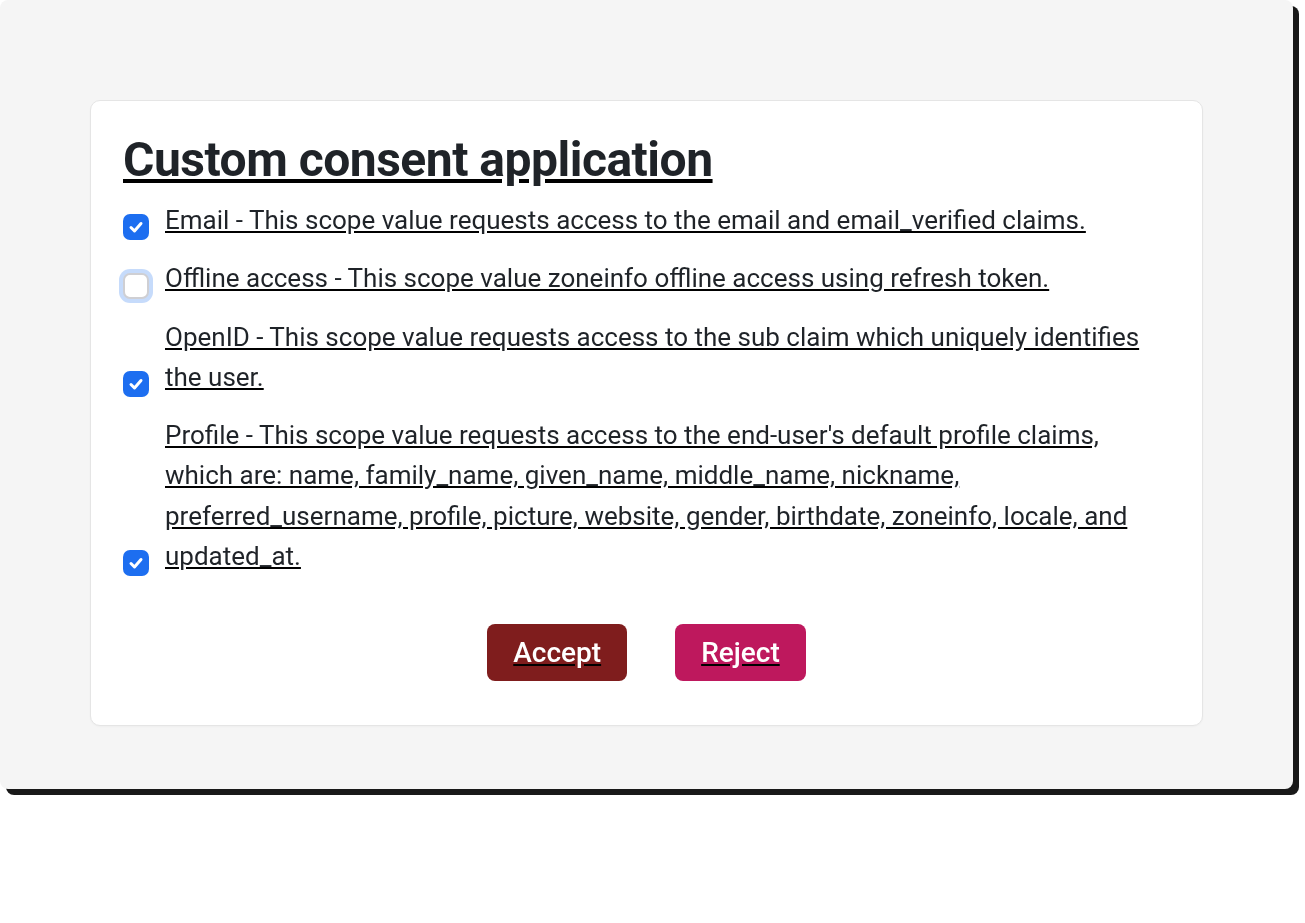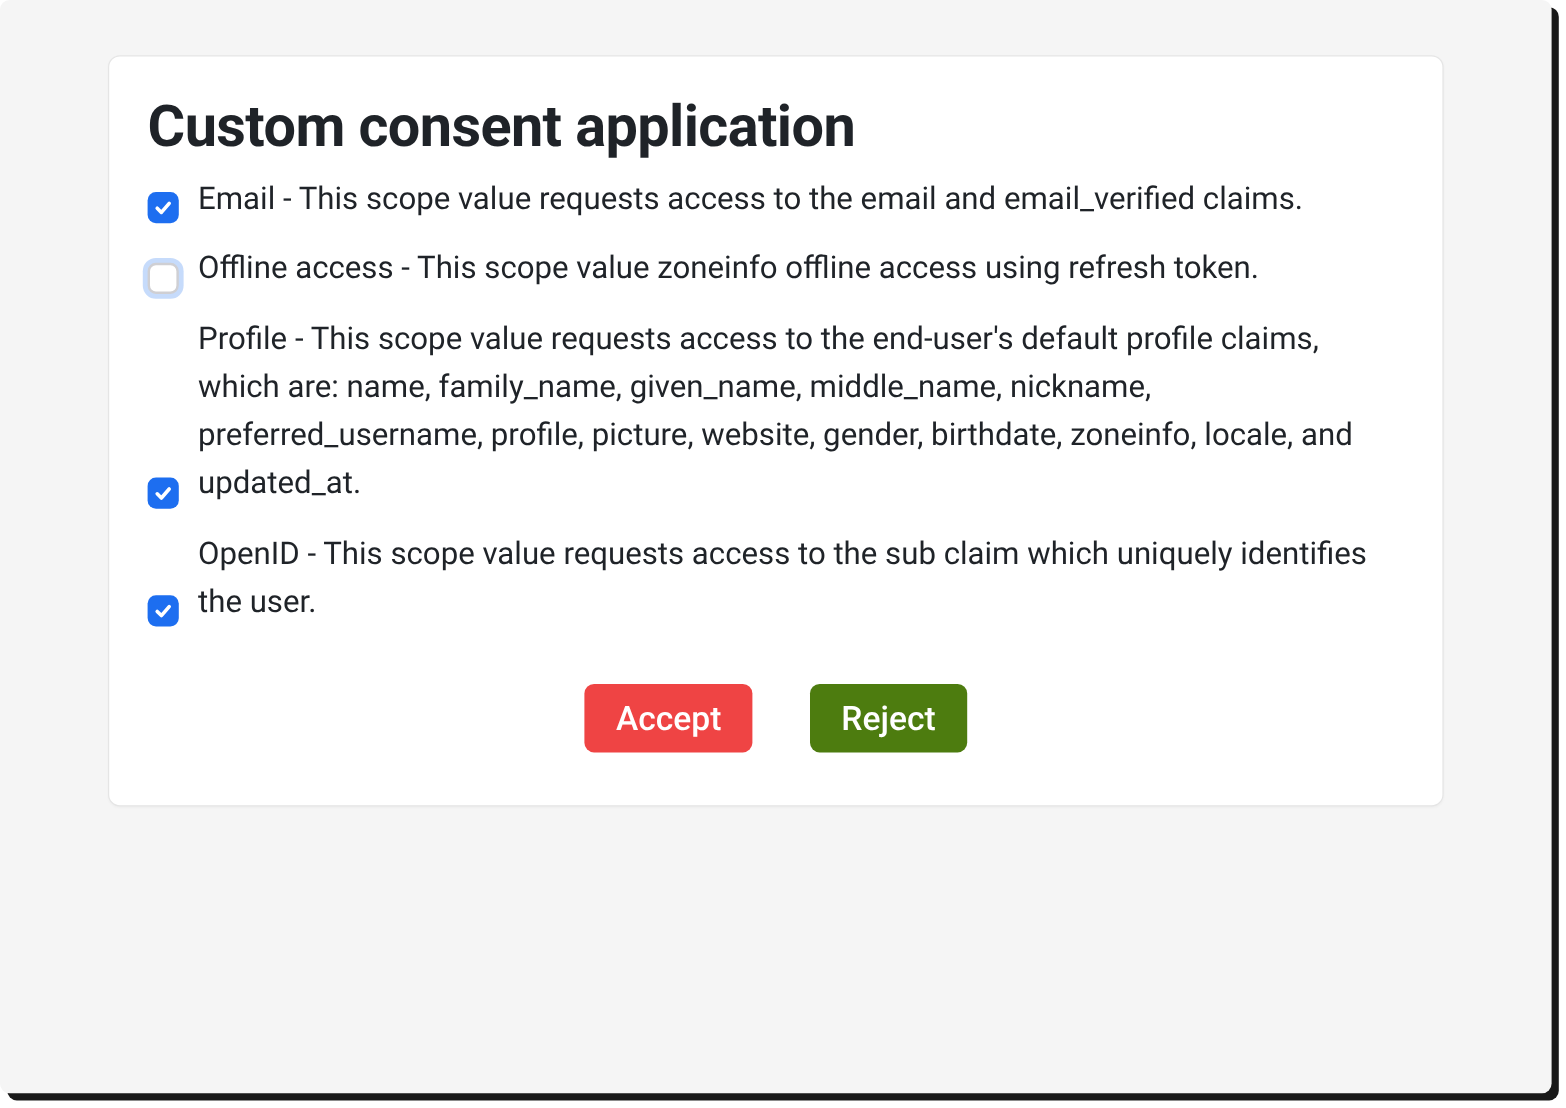--- a/index.html
+++ b/index.html
@@ -10,26 +10,27 @@
 
     body {
       font-family: -apple-system, BlinkMacSystemFont, "Segoe UI", Roboto, Helvetica, Arial, sans-serif;
       background: #ffffff;
       width: 1305px;
       height: 923px;
     }
 
     .outer {
       width: 1293px;
-      height: 911px;
+      height: 789px;
       background: #f5f5f5;
       box-shadow: 6px 6px 0 rgba(0,0,0,0.9);
       border-radius: 8px;
-      padding: 46px 90px;
+      padding: 100px 90px;
       position: relative;
+      text-decoration: underline;
     }
 
     .card {
       background: #ffffff;
       border: 1px solid #e5e5e5;
       border-radius: 10px;
       padding: 30px 32px 44px 32px;
       width: 100%;
       box-shadow: 0 1px 2px rgba(0,0,0,0.03);
     }
@@ -110,26 +111,26 @@
       font-size: 28px;
       font-weight: 500;
       padding: 12px 26px;
       border: none;
       border-radius: 8px;
       cursor: pointer;
       font-family: inherit;
     }
 
     .btn-accept {
-      background: #ef4444;
+      background: #7f1d1d;
       color: #ffffff;
     }
 
     .btn-reject {
-      background: #4d7c0f;
+      background: #be185d;
       color: #ffffff;
     }
   </style>
 </head>
 <body>
 
 <div class="outer">
   <div class="card">
     <h1 class="title">Custom consent application</h1>
 
@@ -148,30 +149,30 @@
         <div class="checkbox unchecked"></div>
         <div class="scope-label">Offline access - This scope value zoneinfo offline access using refresh token.</div>
       </div>
 
       <div class="scope-item">
         <div class="checkbox checked">
           <svg viewBox="0 0 16 16">
               <path d="M3 8.5 L6.5 12 L13 4.5"></path>
             </svg>
         </div>
-        <div class="scope-label">Profile - This scope value requests access to the end-user's default profile claims, which are: name, family_name, given_name, middle_name, nickname, preferred_username, profile, picture, website, gender, birthdate, zoneinfo, locale, and updated_at.</div>
+        <div class="scope-label">OpenID - This scope value requests access to the sub claim which uniquely identifies the user.</div>
       </div>
 
       <div class="scope-item">
         <div class="checkbox checked">
           <svg viewBox="0 0 16 16">
               <path d="M3 8.5 L6.5 12 L13 4.5"></path>
             </svg>
         </div>
-        <div class="scope-label">OpenID - This scope value requests access to the sub claim which uniquely identifies the user.</div>
+        <div class="scope-label">Profile - This scope value requests access to the end-user's default profile claims, which are: name, family_name, given_name, middle_name, nickname, preferred_username, profile, picture, website, gender, birthdate, zoneinfo, locale, and updated_at.</div>
       </div>
 
     </div>
 
     <div class="actions">
       <button class="btn btn-accept">Accept</button>
       <button class="btn btn-reject">Reject</button>
     </div>
   </div>
 </div>

